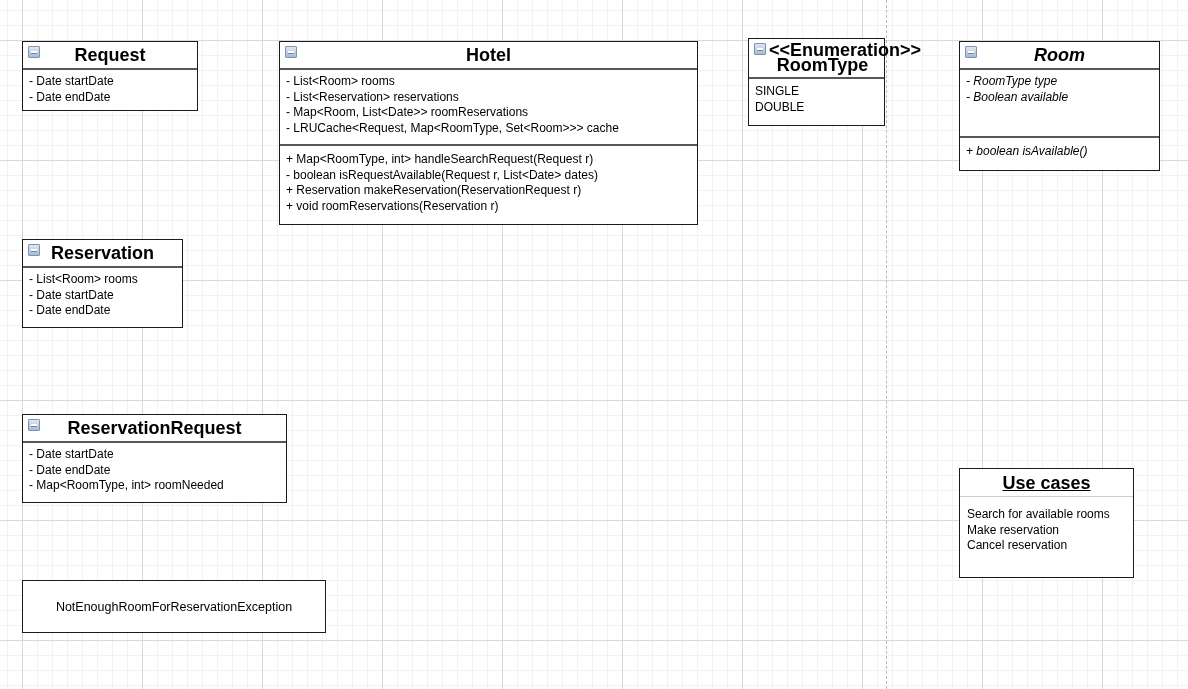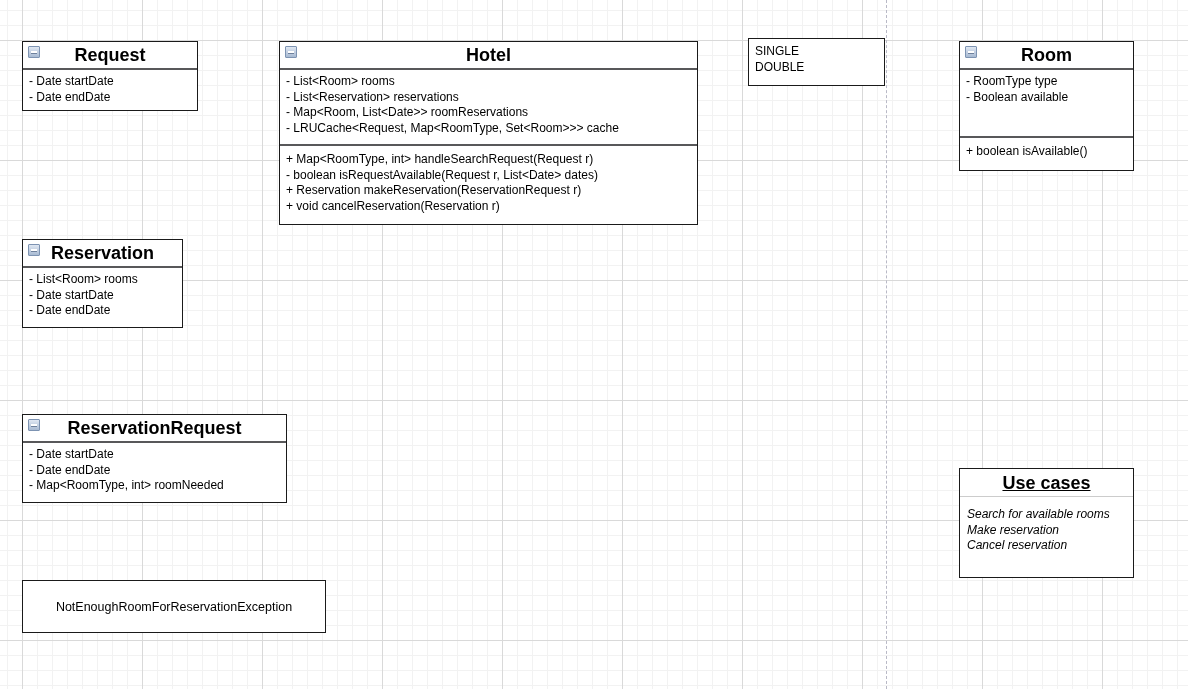--- a/index.html
+++ b/index.html
@@ -147,32 +147,37 @@
     <div class="compartment" style="padding-bottom:8px;">
       <span class="row">- List&lt;Room&gt; rooms</span>
       <span class="row">- List&lt;Reservation&gt; reservations</span>
       <span class="row">- Map&lt;Room, List&lt;Date&gt;&gt; roomReservations</span>
       <span class="row">- LRUCache&lt;Request, Map&lt;RoomType, Set&lt;Room&gt;&gt;&gt; cache</span>
     </div>
     <div class="compartment sep" style="padding-top:6px; padding-bottom:10px;">
       <span class="row">+ Map&lt;RoomType, int&gt; handleSearchRequest(Request r)</span>
       <span class="row">- boolean isRequestAvailable(Request r, List&lt;Date&gt; dates)</span>
       <span class="row">+ Reservation makeReservation(ReservationRequest r)</span>
-      <span class="row">+ void cancelReservation(Reservation r)</span>
+      <span class="row">+ void roomReservations(Reservation r)</span>
     </div>
   </div>
 
   <div class="node" style="left:748px; top:38px; width:137px;">
+    <div class="node-header two-line" style="padding-left:20px; padding-right:8px;">
+      <span class="collapse-icon"></span>
+      <span style="display:block;">&lt;&lt;Enumeration&gt;&gt;</span>
+      <span style="display:block;">RoomType</span>
+    </div>
     <div class="compartment" style="padding-top:5px; padding-bottom:10px;">
       <span class="row">SINGLE</span>
       <span class="row">DOUBLE</span>
     </div>
   </div>
 
-  <div class="node" style="left:959px; top:41px; width:175px;">
+  <div class="node" style="left:959px; top:41px; width:201px;font-style:italic;">
     <div class="node-header">
       <span class="collapse-icon"></span>
       <span>Room</span>
     </div>
     <div class="compartment" style="height:66px;">
       <span class="row">- RoomType type</span>
       <span class="row">- Boolean available</span>
     </div>
     <div class="compartment sep" style="padding-top:6px; padding-bottom:10px;">
       <span class="row">+ boolean isAvailable()</span>
@@ -200,21 +205,21 @@
       <span class="row">- Date startDate</span>
       <span class="row">- Date endDate</span>
       <span class="row">- Map&lt;RoomType, int&gt; roomNeeded</span>
     </div>
   </div>
 
   <div class="node" style="left:959px; top:437px; width:175px; height:110px;margin-top:31px;">
     <div class="node-header plain">
       <span class="title-underline">Use cases</span>
     </div>
-    <div class="compartment" style="padding-top:10px; padding-left:7px;font-style:italic;">
+    <div class="compartment" style="padding-top:10px; padding-left:7px;">
       <span class="row">Search for available rooms</span>
       <span class="row">Make reservation</span>
       <span class="row">Cancel reservation</span>
     </div>
   </div>
 
   <div class="plain-node" style="left:22px; top:580px; width:304px; height:53px;text-align:right;">
     <span>NotEnoughRoomForReservationException</span>
   </div>
 

